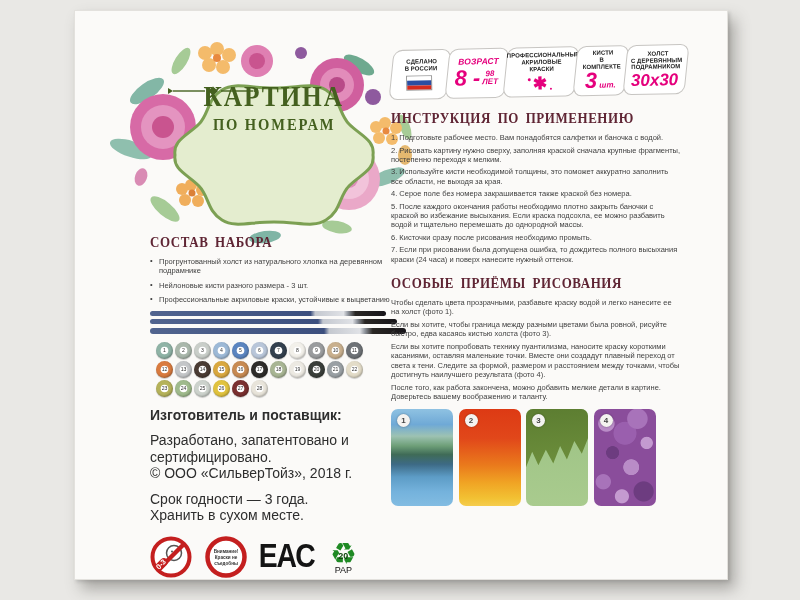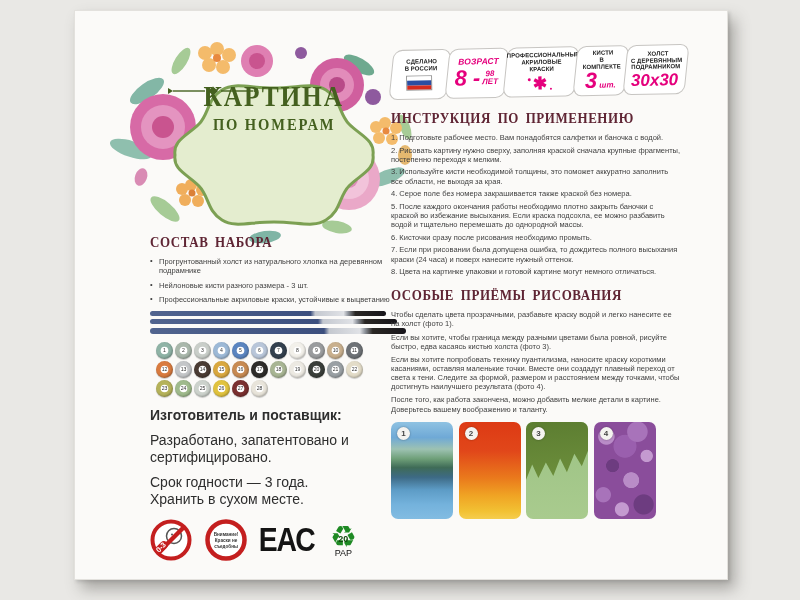--- a/index.html
+++ b/index.html
@@ -331,20 +331,21 @@
           <div class="pot" style="background-color: rgb(232, 228, 218);">
           <span class="pot-n">28</span>
         </div>
         </div>
     </div>
 
     <div class="manu">
       <div class="bold">Изготовитель и поставщик:</div>
       <div class="manu-block">
           <div>Разработано, запатентовано и сертифицировано.</div>
+          <div>© ООО «СильверТойз», 2018 г.</div>
         </div>
       <div class="manu-block">
           <div>Срок годности — 3 года.</div>
           <div>Хранить в сухом месте.</div>
         </div>
     </div>
 
     <div class="logo-row">
       <svg class="sign" width="42" height="42" viewBox="0 0 42 42">
         <circle cx="21" cy="21" r="18.5" fill="#fff" stroke="#c41f1f" stroke-width="4"></circle>
@@ -373,21 +374,20 @@
   <div class="right-col">
     <div class="sec-h">ИНСТРУКЦИЯ ПО ПРИМЕНЕНИЮ</div>
     <ol class="instr-list">
         <li>1. Подготовьте рабочее место. Вам понадобятся салфетки и баночка с водой.</li>
         <li>2. Рисовать картину нужно сверху, заполняя краской сначала крупные фрагменты, постепенно переходя к мелким.</li>
         <li>3. Используйте кисти необходимой толщины, это поможет аккуратно заполнить все области, не выходя за края.</li>
         <li>4. Серое поле без номера закрашивается также краской без номера.</li>
         <li>5. После каждого окончания работы необходимо плотно закрыть баночки с краской во избежание высыхания. Если краска подсохла, ее можно разбавить водой и тщательно перемешать до однородной массы.</li>
         <li>6. Кисточки сразу после рисования необходимо промыть.</li>
         <li>7. Если при рисовании была допущена ошибка, то дождитесь полного высыхания краски (24 часа) и поверх нанесите нужный оттенок.</li>
-        <li>8. Цвета на картинке упаковки и готовой картине могут немного отличаться.</li>
       </ol>
 
     <div class="sec-h tech-h">ОСОБЫЕ ПРИЁМЫ РИСОВАНИЯ</div>
     <div>
         <p class="tech-p">Чтобы сделать цвета прозрачными, разбавьте краску водой и легко нанесите ее на холст (фото 1).</p>
         <p class="tech-p">Если вы хотите, чтобы граница между разными цветами была ровной, рисуйте быстро, едва касаясь кистью холста (фото 3).</p>
         <p class="tech-p">Если вы хотите попробовать технику пуантилизма, наносите краску короткими касаниями, оставляя маленькие точки. Вместе они создадут плавный переход от света к тени. Следите за формой, размером и расстоянием между точками, чтобы достигнуть наилучшего результата (фото 4).</p>
         <p class="tech-p">После того, как работа закончена, можно добавить мелкие детали в картине. Доверьтесь вашему воображению и таланту.</p>
       </div>
 

